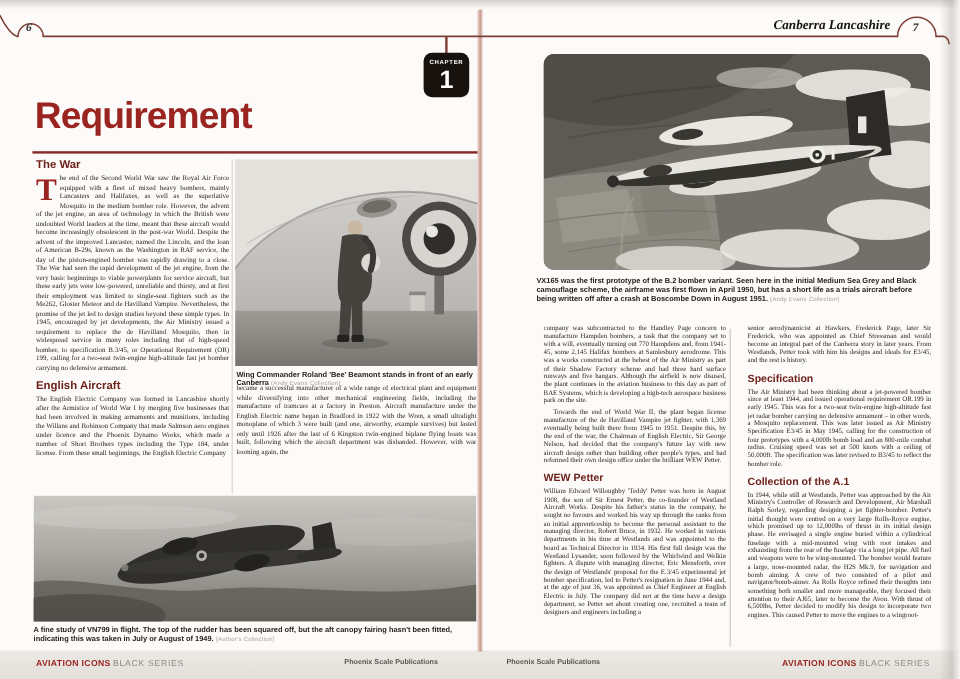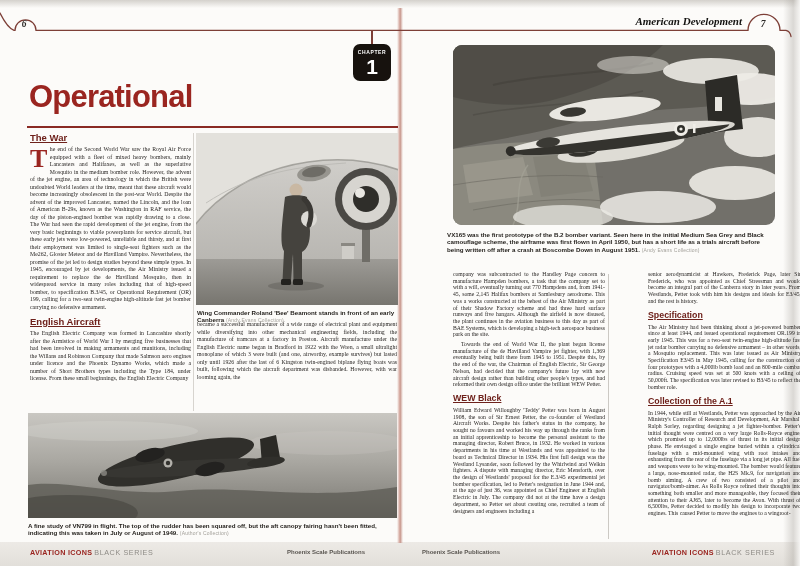--- a/index.html
+++ b/index.html
@@ -25,21 +25,21 @@
   .title{left:29px;top:41px;margin:0;font:800 31px/37px "Liberation Sans",sans-serif;
          letter-spacing:-0.8px;color:#9a2520;}
   .badge-line{left:371px;top:30px;width:2px;height:15px;background:#7d3f37;}
   .chapter-badge{left:353px;top:44px;width:38px;height:37px;background:#17120e;border-radius:7px;
          text-align:center;color:#fff;}
   .ch-label{font:700 5px/5px "Liberation Sans",sans-serif;letter-spacing:.6px;margin-top:6px;}
   .ch-num{font:800 21px/23px "Liberation Sans",sans-serif;}
   .title-rule{left:27px;top:126px;width:371px;height:1.6px;background:#8a2a24;}
   .col-div-l{left:193px;top:133px;width:1px;height:278px;background:#d7d4cf;}
 
-  h2{font:800 9.5px/11px "Liberation Sans",sans-serif;color:#6e211b;margin:5px 0 3px;text-decoration:underline;}
+  h2{font:800 9.5px/11px "Liberation Sans",sans-serif;color:#6e211b;margin:5px 0 3px;}
   h2:first-child{margin-top:0;}
   .body{font:400 5.8px/7.5px "Liberation Serif",serif;color:#221f1d;text-align:justify;margin:0 0 3px;}
   .dropcap{float:left;font:700 26px/21px "Liberation Serif",serif;color:#9a2520;margin:2px 2.5px 0 0;}
 
   .lp-col1{left:30px;top:132px;width:161px;height:280px;overflow:hidden;}
   .lp-col2{left:197px;top:321px;width:200px;height:91px;overflow:hidden;}
 
   .photo{display:block;}
   .photo1{left:196px;top:133px;}
   .photo2{left:28px;top:413px;}
@@ -49,21 +49,21 @@
   .cap1{left:197px;top:309px;width:200px;}
   .cap2{left:28px;top:522px;width:366px;}
   .cap3{left:447px;top:231px;width:329px;}
   .cap-credit{font-weight:400;font-size:5px;color:#a3a09a;letter-spacing:.2px;}
 
   
   .rp-col{width:152px;height:272px;overflow:hidden;}
   .rp-col .body{font-size:5.7px;line-height:6.7px;}
   .rp-col h2{font-size:8.8px;}
   .rp-col1{left:453px;top:271px;}
-  .rp-col2{left:648px;top:271px;width:153px;}
+  .rp-col2{left:623px;top:271px;width:153px;}
   .rp-div{left:608px;top:274px;width:1px;height:265px;background:#ccc9c4;}
   .indent{text-indent:8px;}
 
   
   .footer{top:548px;font-size:7.2px;}
   .fl{left:30px;}
   .fr{left:630px;width:145px;text-align:right;}
   .brand{font:800 7.2px "Liberation Sans",sans-serif;color:#9a2520;letter-spacing:.3px;margin-top:40px;}
   .series{font:400 7.2px "Liberation Sans",sans-serif;color:#8e8b86;letter-spacing:.6px;}
   .publisher{top:549px;font:700 6px "Liberation Sans",sans-serif;color:#595550;}
@@ -78,23 +78,23 @@
   <div class="abs top-edge"></div>
   <div class="abs footer-band"></div>
   <div class="abs gutter"></div>
   <div class="abs right-edge"></div>
 
   <svg class="abs rule-svg" width="800" height="42">
     <path d="M0,13 C5,23 9,28.5 14,30.3 L15,30.3 A10.5,10.5 0 0 1 36,30.3 L748,30.3 A16,16 0 0 1 780,30.3 L786,30.3 C789,30.9 790.5,33 791,36.5" stroke="#7d3f37" stroke-width="1.3" fill="none" stroke-linecap="round"></path>
   </svg>
   <div class="abs page-num pn-left">6</div>
   <div class="abs page-num pn-right">7</div>
-  <div class="abs running-header">American Development</div>
-
-  <h1 class="abs title"><br><span>Operational</span></h1>
+  <div class="abs running-header">Canberra Lancashire</div>
+
+  <h1 class="abs title"><br><span>Requirement</span></h1>
 
   <div class="abs badge-line"></div>
   <div class="abs chapter-badge">
     <div class="ch-label">CHAPTER</div>
     <div class="ch-num">1</div>
   </div>
 
   <div class="abs title-rule"></div>
   <div class="abs col-div-l"></div>
 
@@ -224,21 +224,21 @@
   </svg>
 
   <div class="abs caption cap3">
     <span>VX165 was the first prototype of the B.2 bomber variant. Seen here in the initial Medium Sea Grey and Black camouflage scheme, the airframe was first flown in April 1950, but has a short life as a trials aircraft before being written off after a crash at Boscombe Down in August 1951.</span>
     <span class="cap-credit">(Andy Evans Collection)</span>
   </div>
 
   <div class="abs rp-col rp-col1">
     <p class="body">company was subcontracted to the Handley Page concern to manufacture Hampden bombers, a task that the company set to with a will, eventually turning out 770 Hampdens and, from 1941-45, some 2,145 Halifax bombers at Samlesbury aerodrome. This was a works constructed at the behest of the Air Ministry as part of their Shadow Factory scheme and had three hard surface runways and five hangars. Although the airfield is now disused, the plant continues in the aviation business to this day as part of BAE Systems, which is developing a high-tech aerospace business park on the site.</p>
     <p class="body indent">Towards the end of World War II, the plant began license manufacture of the de Havilland Vampire jet fighter, with 1,369 eventually being built there from 1945 to 1951. Despite this, by the end of the war, the Chairman of English Electric, Sir George Nelson, had decided that the company's future lay with new aircraft design rather than building other people's types, and had reformed their own design office under the brilliant WEW Petter.</p>
-    <h2>WEW Black</h2>
+    <h2>WEW Petter</h2>
     <p class="body">William Edward Willoughby 'Teddy' Petter was born in August 1908, the son of Sir Ernest Petter, the co-founder of Westland Aircraft Works. Despite his father's status in the company, he sought no favours and worked his way up through the ranks from an initial apprenticeship to become the personal assistant to the managing director, Robert Bruce, in 1932. He worked in various departments in his time at Westlands and was appointed to the board as Technical Director in 1934. His first full design was the Westland Lysander, soon followed by the Whirlwind and Welkin fighters. A dispute with managing director, Eric Mensforth, over the design of Westlands' proposal for the E.3/45 experimental jet bomber specification, led to Petter's resignation in June 1944 and, at the age of just 36, was appointed as Chief Engineer at English Electric in July. The company did not at the time have a design department, so Petter set about creating one, recruited a team of designers and engineers including a</p>
   </div>
 
   <div class="abs rp-div"></div>
 
   <div class="abs rp-col rp-col2">
     <p class="body">senior aerodynamicist at Hawkers, Frederick Page, later Sir Frederick, who was appointed as Chief Stressman and would become an integral part of the Canberra story in later years. From Westlands, Petter took with him his designs and ideals for E3/45, and the rest is history.</p>
     <h2>Specification</h2>
     <p class="body">The Air Ministry had been thinking about a jet-powered bomber since at least 1944, and issued operational requirement OR.199 in early 1945. This was for a two-seat twin-engine high-altitude fast jet radar bomber carrying no defensive armament – in other words, a Mosquito replacement. This was later issued as Air Ministry Specification E3/45 in May 1945, calling for the construction of four prototypes with a 4,000lb bomb load and an 800-mile combat radius. Cruising speed was set at 500 knots with a ceiling of 50,000ft. The specification was later revised to B3/45 to reflect the bomber role.</p>
     <h2>Collection of the A.1</h2>

